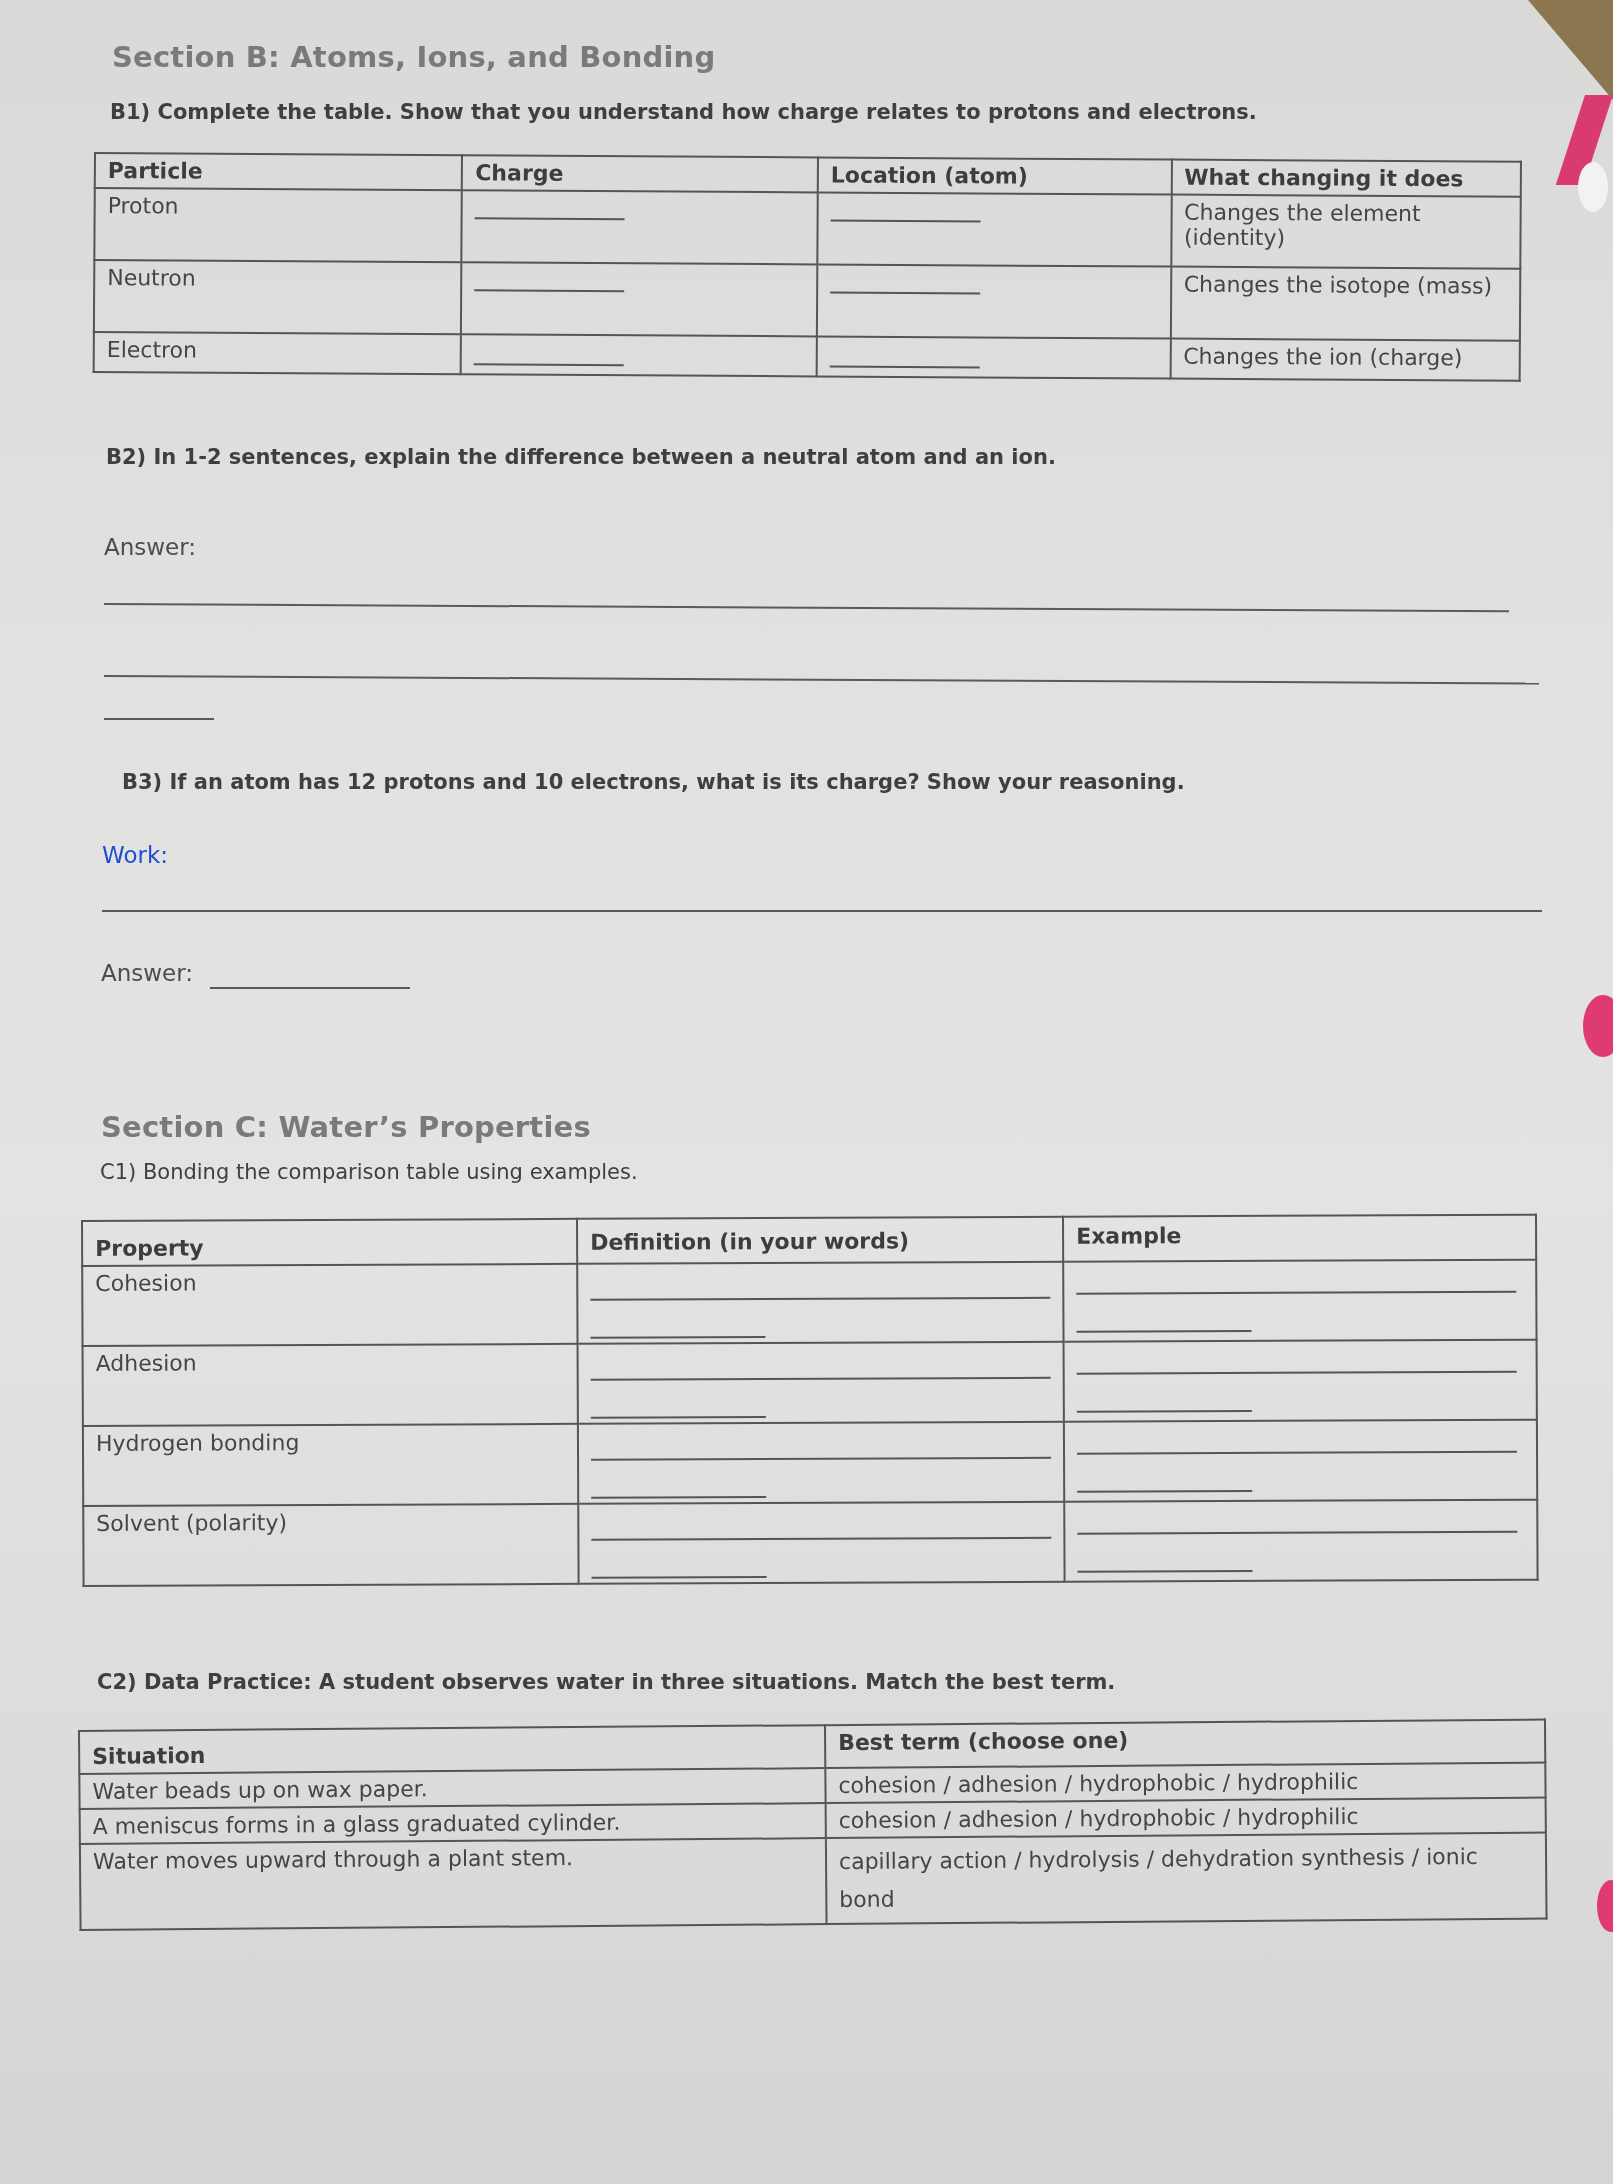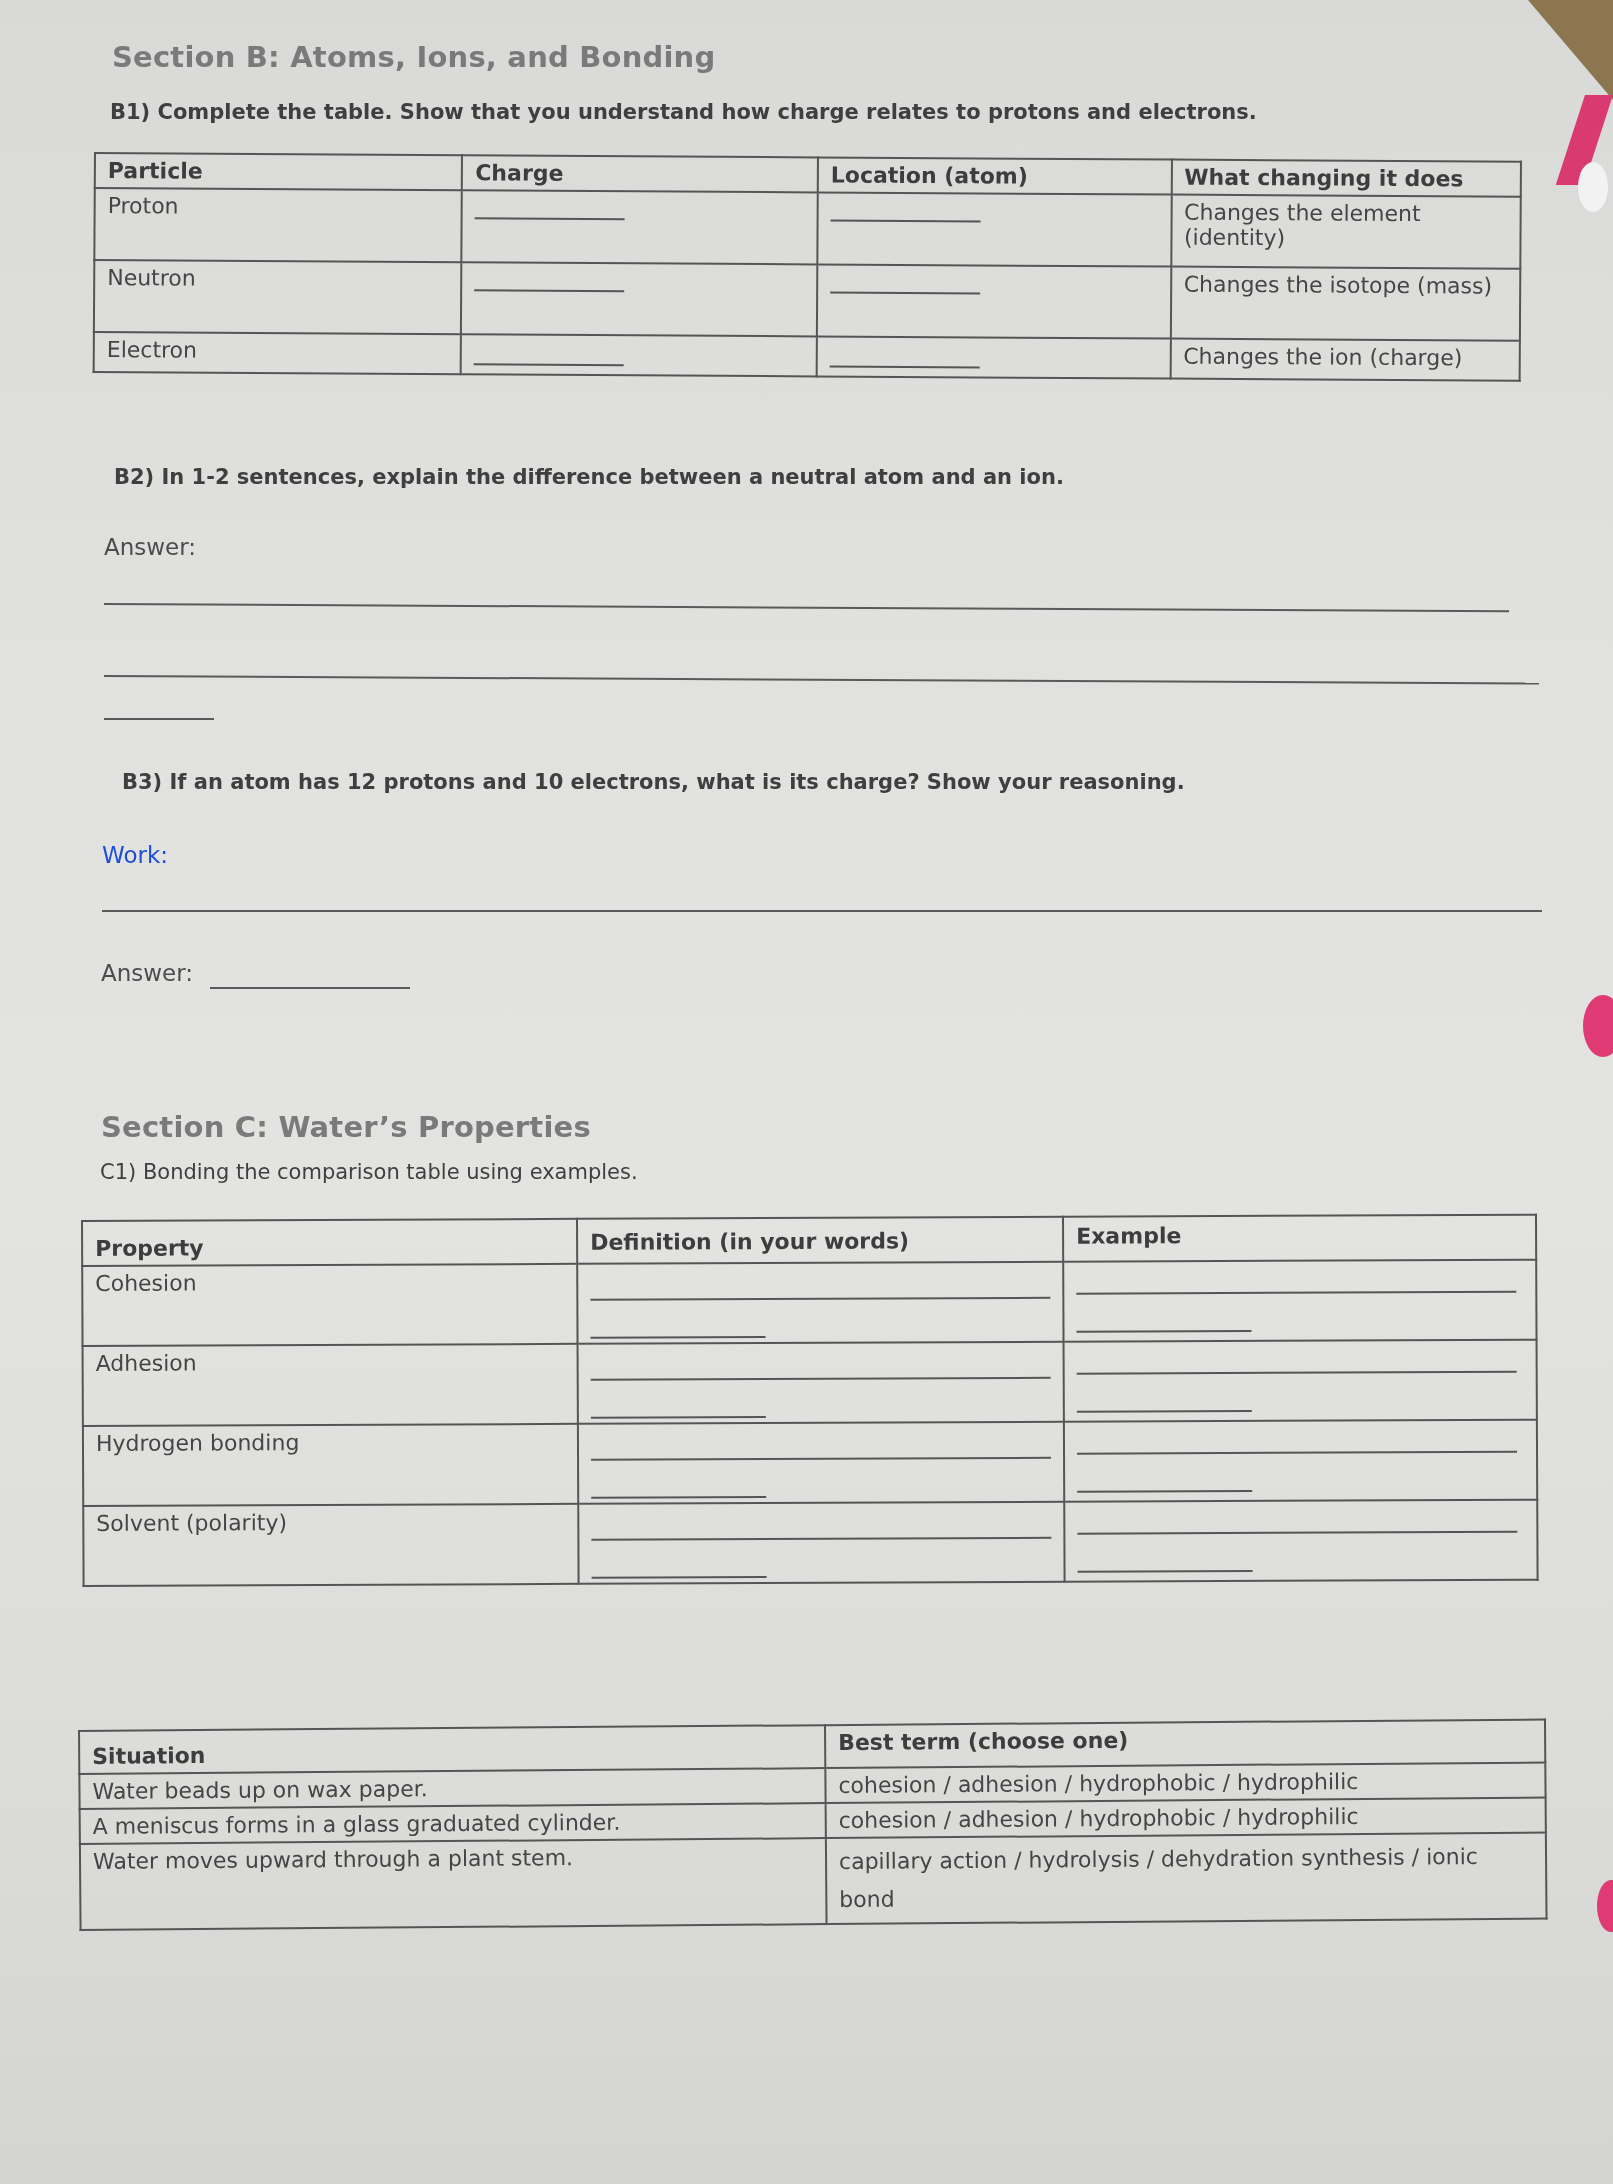--- a/index.html
+++ b/index.html
@@ -150,21 +150,21 @@
             <span class="blank short" style="margin-top:24px"></span>
           </td>
       <td>
             <span class="blank short" style="margin-top:24px"></span>
           </td>
       <td>Changes the ion (charge)</td>
     </tr>
   </tbody>
     </table>
 
-  <div class="abs q-text" style="left:106px; top:465px;margin-left:8px;">B2) In 1-2 sentences, explain the difference between a neutral atom and an ion.</div>
+  <div class="abs q-text" style="left:106px; top:445px;">B2) In 1-2 sentences, explain the difference between a neutral atom and an ion.</div>
   <div class="abs label" style="left:104px; top:534px;">Answer:</div>
   <div class="rule" style="left:104px; top:603px; width:1405px; transform:rotate(0.3deg); transform-origin:left;"></div>
   <div class="rule" style="left:104px; top:675px; width:1435px; transform:rotate(0.3deg); transform-origin:left;"></div>
   <div class="rule" style="left:104px; top:718px; width:110px;"></div>
 
   <div class="abs q-text" style="left:122px; top:770px;">B3) If an atom has 12 protons and 10 electrons, what is its charge? Show your reasoning.</div>
   <div class="abs label" style="left:102px; top:842px; color:#1d4ed8;">Work:</div>
   <div class="rule" style="left:102px; top:910px; width:1440px;"></div>
   <div class="abs label" style="left:101px; top:960px;">Answer:</div>
   <div class="rule" style="left:210px; top:987px; width:200px;"></div>
@@ -224,20 +224,21 @@
             <span class="blank mid" style="margin-top:36px"></span>
           </td>
       <td>
             <span class="blank long" style="margin-top:26px; width:440px"></span>
             <span class="blank mid" style="margin-top:36px"></span>
           </td>
     </tr>
   </tbody>
     </table>
 
+  <div class="abs q-text" style="left:97px; top:1670px;">C2) Data Practice: A student observes water in three situations. Match the best term.</div>
 
   <table class="ws" style="left:78px; top:1730px; width:1468px; transform: rotate(-0.45deg); transform-origin: left top;">
     <colgroup>
       <col style="width:747px">
         <col style="width:721px">
     </colgroup>
     <tbody>
         <tr>
       <th style="padding-top:12px;">Situation</th>
       <th>Best term (choose one)</th>

